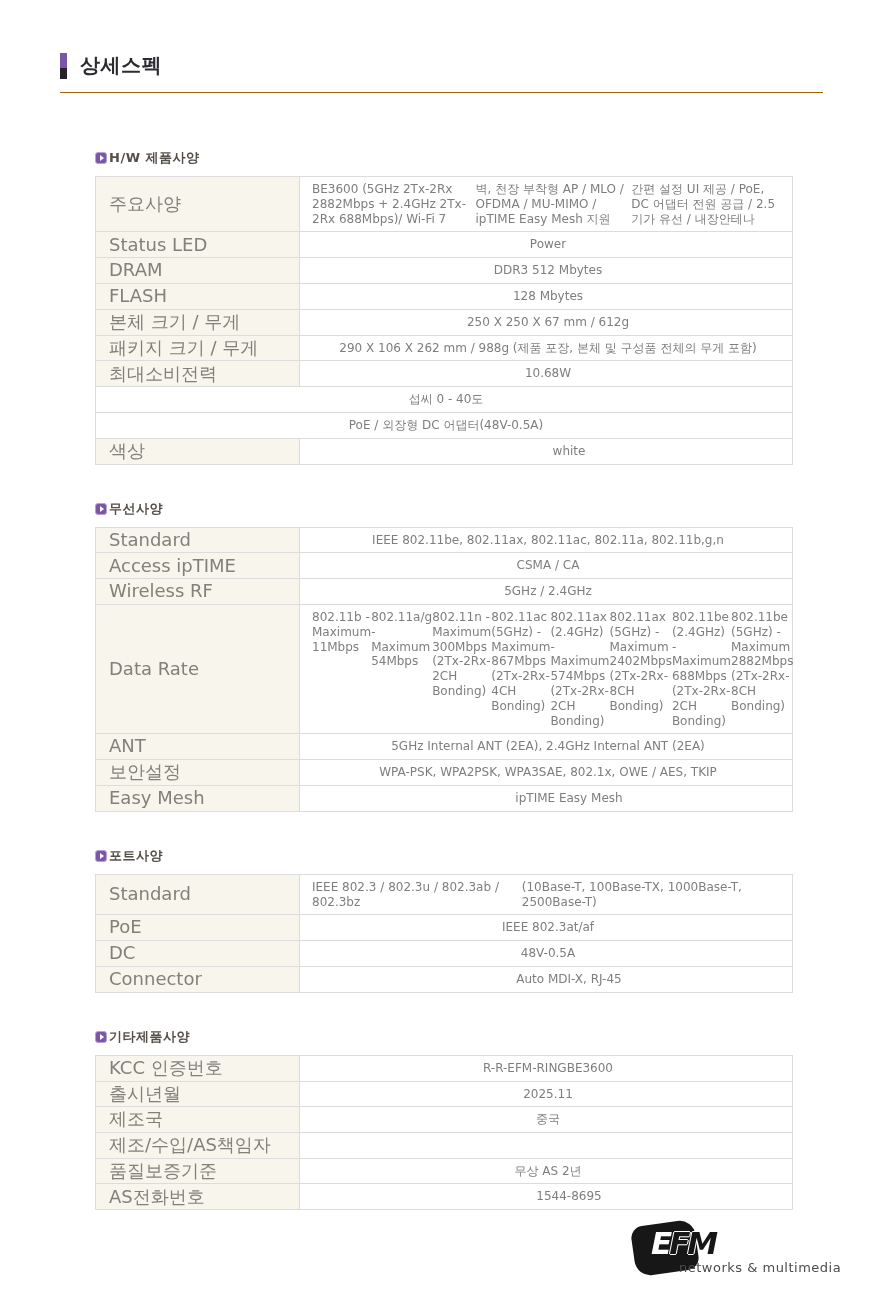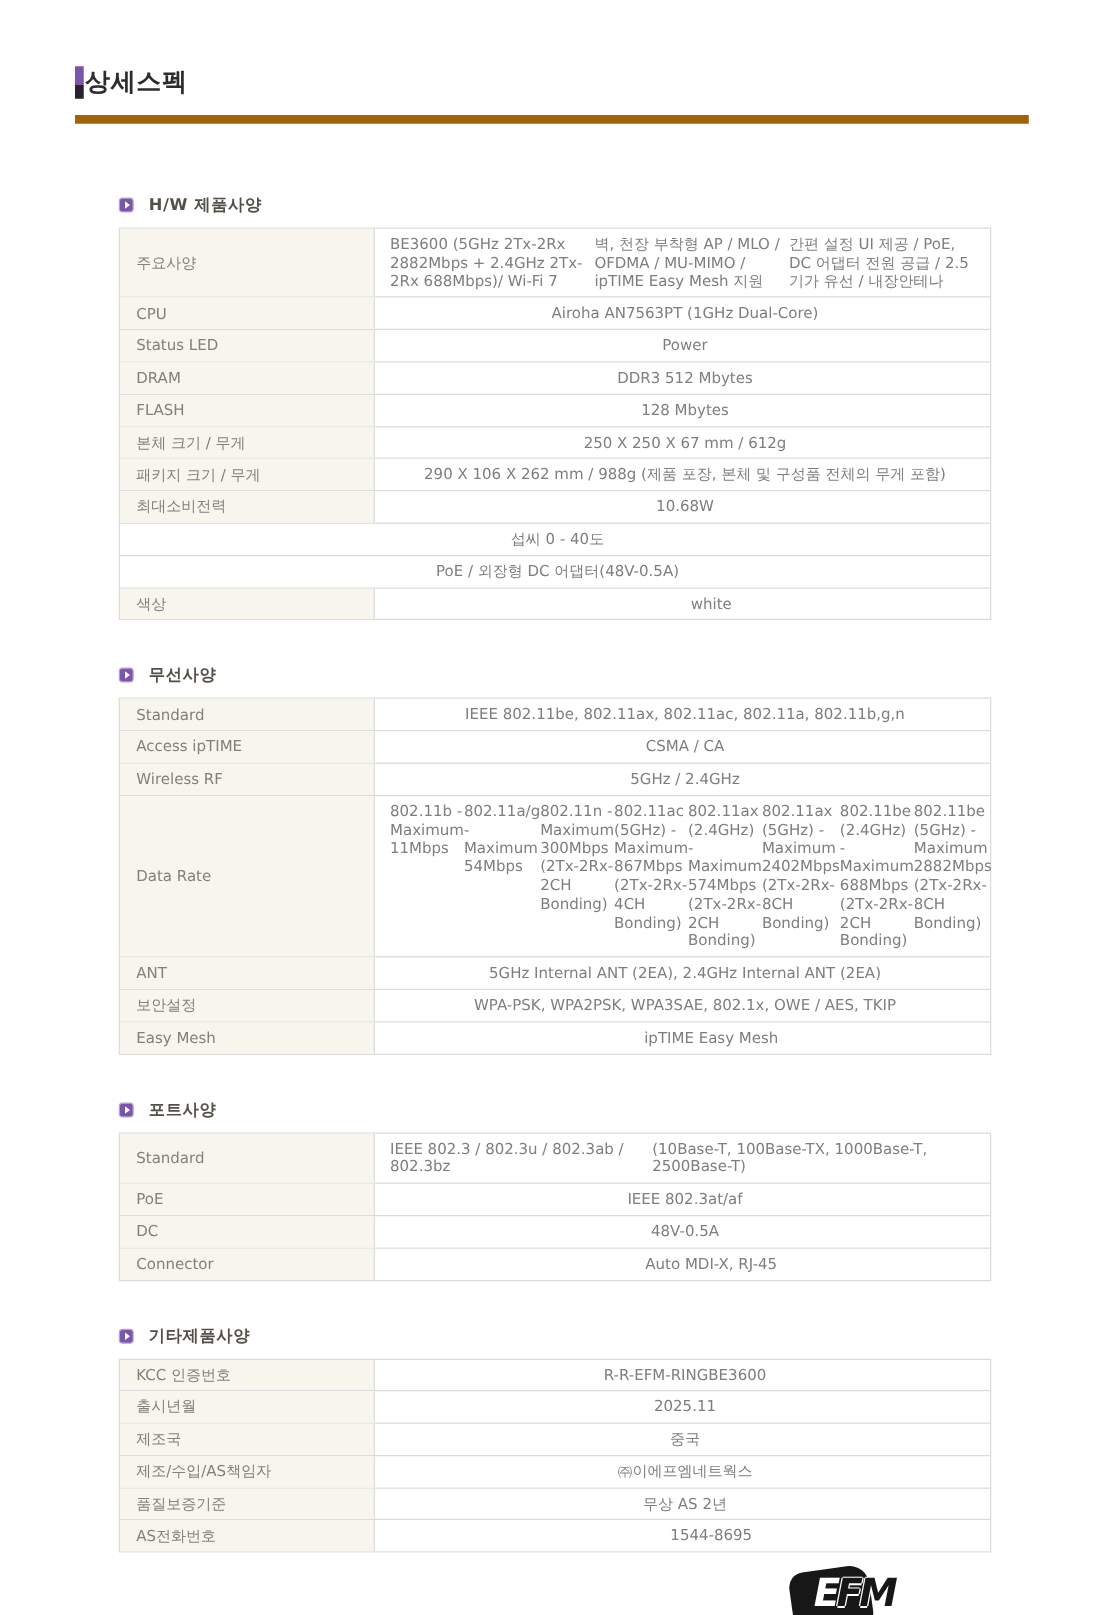--- a/index.html
+++ b/index.html
@@ -7,32 +7,32 @@
   body {
     width:890px; height:1292px;
     font-family:"DejaVu Sans","Liberation Sans",sans-serif;
     color:#7e7e7e;
     overflow:hidden;
   }
   .page { position:relative; width:890px; height:1292px; }
 
   
   .header { padding-top:52px; margin:0 67px 0 60px; }
-  .title-row { display:flex; align-items:center; gap:1px; padding-bottom:13px; border-bottom:7px solid #a16207; }
+  .title-row { display:flex; align-items:center; gap:13px; padding-bottom:13px; border-bottom:1px solid #a16207; }
   .title-bar {
     width:7px; height:26px;
     background:linear-gradient(to bottom, var(--accent,#7e57a5) 0%, var(--accent,#7e57a5) 58%, #26232b 58%, #26232b 100%);
   }
   .page-title { font-size:20px; font-weight:bold; color:#2c2b30; letter-spacing:0.5px; font-family:"DejaVu Sans","Liberation Sans",sans-serif; }
 
   
   .content { margin-left:95px; width:698px; }
   .section { margin-top:35px; }
   .section:first-child { margin-top:56px; }
-  .section-head { display:flex; align-items:center; gap:12px; margin-bottom:9px; }
+  .section-head { display:flex; align-items:center; gap:2px; margin-bottom:9px; }
   .section-icon {
     width:12px; height:12px; flex:0 0 12px;
     background:var(--accent,#7a55aa);
     border:1px solid #b7a2d1; border-radius:3px;
     position:relative;
   }
   .section-icon::after {
     content:""; position:absolute; left:4px; top:2px;
     border-left:4px solid #ffffff;
     border-top:3px solid transparent;
@@ -42,21 +42,21 @@
 
   
   .spec-table { width:100%; border:1px solid var(--border,#d9d9d9); background:#fff; }
   .spec-row { display:flex; border-bottom:1px solid var(--border,#dcdcdc); }
   .spec-row:last-child { border-bottom:none;gap:42px; }
   .spec-label {
     width:204px; flex:0 0 204px;
     background:var(--label-bg,#f7f5ec);
     border-right:1px solid var(--border,#dcdcdc);
     padding:5px 6px 5px 13px;
-    color:#83807a; font-size:12px;
+    color:#83807a; font-size:18px;
     display:flex; align-items:center;
     line-height:14.5px;
   }
   .spec-value {
     flex:1; padding:5px 8px 5px 12px;
     color:#7e7e7e; font-size:12px; line-height:14.8px;
     display:flex; justify-content:center;
   }
   .value-line { white-space:pre-wrap; }
 
@@ -109,26 +109,20 @@
         <div class="spec-table">
           <div class="spec-row">
             <div class="spec-label">주요사양</div>
             <div class="spec-value">
               <div class="value-line">BE3600 (5GHz 2Tx-2Rx 2882Mbps + 2.4GHz 2Tx-2Rx 688Mbps)/ Wi-Fi 7</div>
               <div class="value-line">벽, 천장 부착형 AP / MLO / OFDMA / MU-MIMO / ipTIME Easy Mesh 지원</div>
               <div class="value-line">간편 설정 UI 제공 / PoE, DC 어댑터 전원 공급 / 2.5기가 유선 / 내장안테나</div>
             </div>
           </div>
           <div class="spec-row">
-            <div class="spec-label">CPU</div>
-            <div class="spec-value">
-              <div class="value-line">Airoha AN7563PT (1GHz Dual-Core)</div>
-            </div>
-          </div>
-          <div class="spec-row">
             <div class="spec-label">Status LED</div>
             <div class="spec-value">
               <div class="value-line">Power</div>
             </div>
           </div>
           <div class="spec-row">
             <div class="spec-label">DRAM</div>
             <div class="spec-value">
               <div class="value-line">DDR3 512 Mbytes</div>
             </div>
@@ -284,23 +278,20 @@
             </div>
           </div>
           <div class="spec-row">
             <div class="spec-label">제조국</div>
             <div class="spec-value">
               <div class="value-line">중국</div>
             </div>
           </div>
           <div class="spec-row">
             <div class="spec-label">제조/수입/AS책임자</div>
-            <div class="spec-value">
-              <div class="value-line">㈜이에프엠네트웍스</div>
-            </div>
           </div>
           <div class="spec-row">
             <div class="spec-label">품질보증기준</div>
             <div class="spec-value">
               <div class="value-line">무상 AS 2년</div>
             </div>
           </div>
           <div class="spec-row">
             <div class="spec-label">AS전화번호</div>
             <div class="spec-value">

